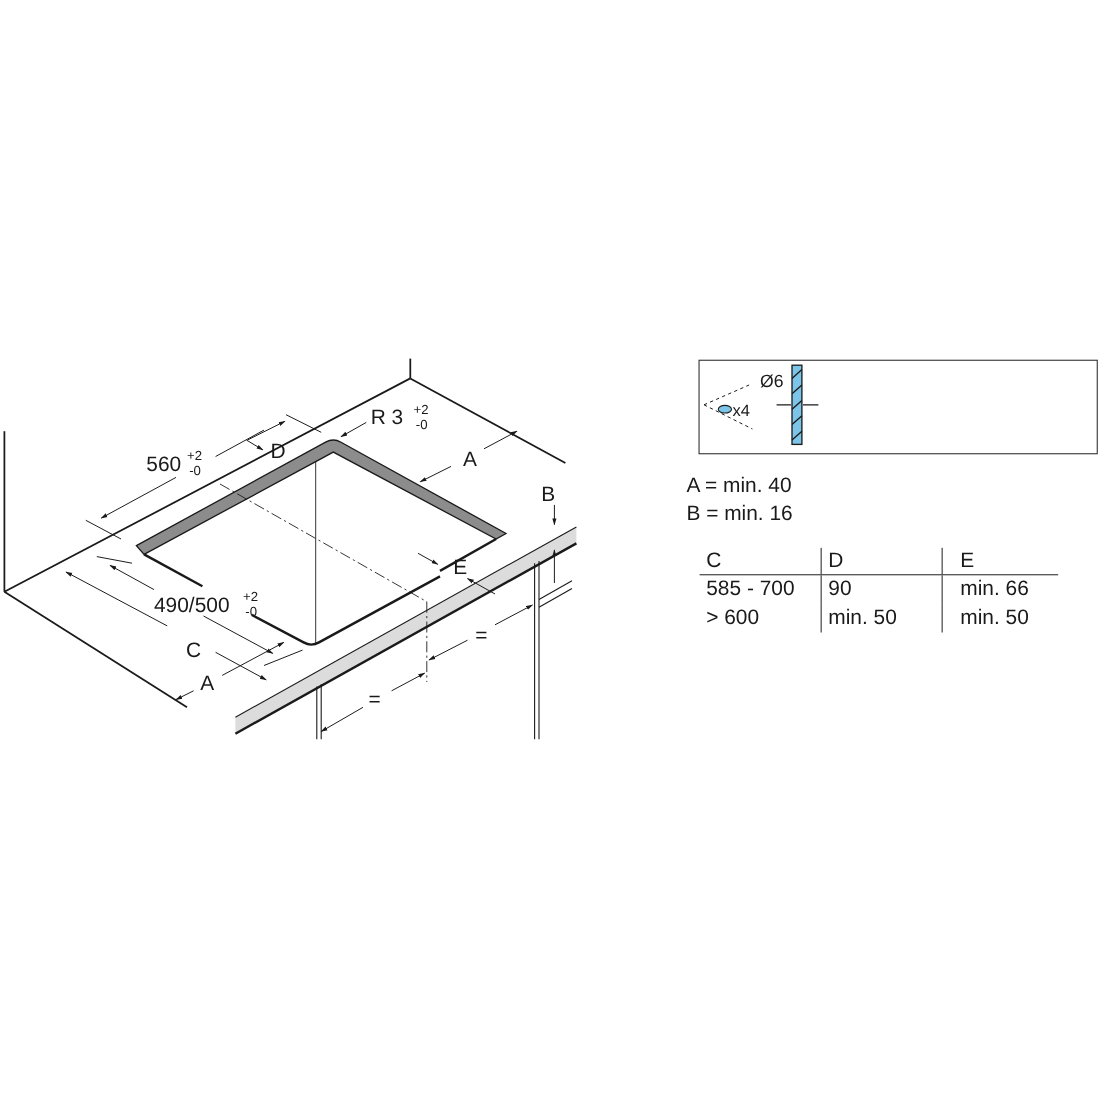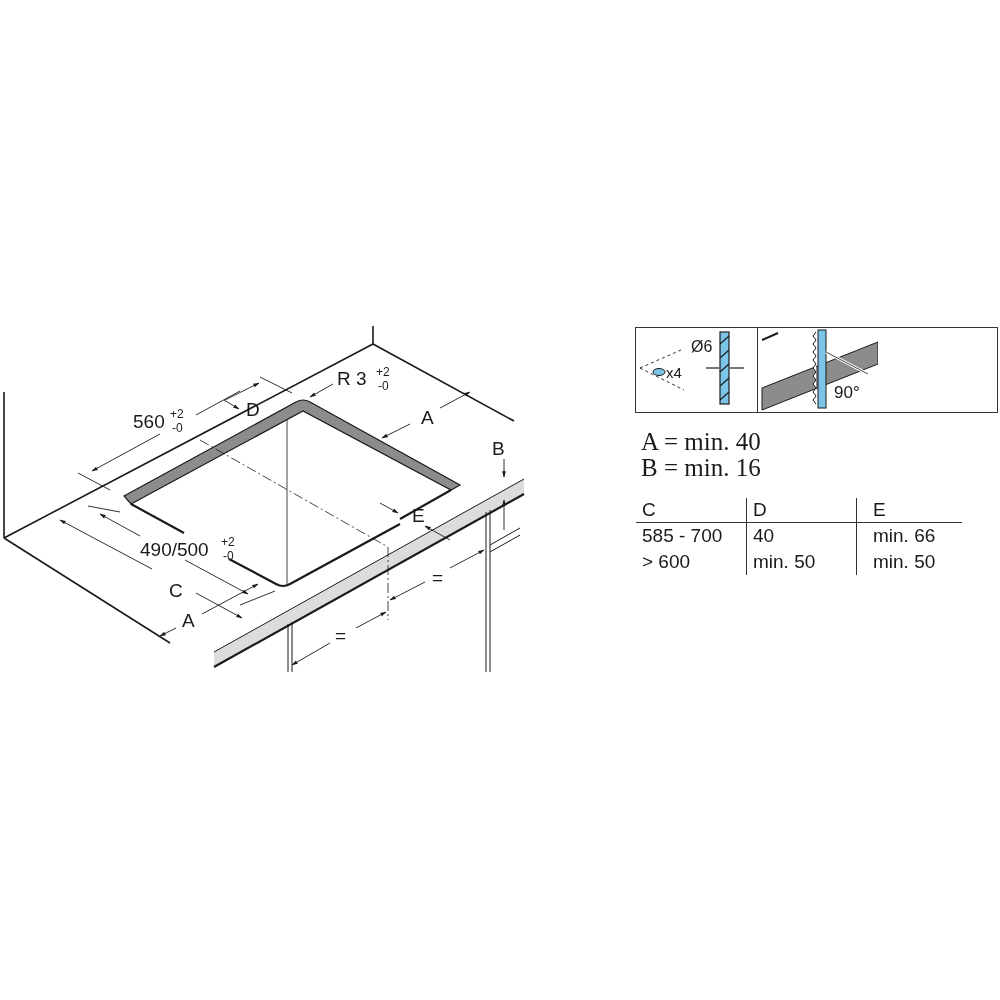--- a/index.html
+++ b/index.html
@@ -7,21 +7,21 @@
            font-family: "Liberation Sans", sans-serif; color: #1a1a1a; }
     #drawing { position: absolute; left: 0; top: 0; width: 1000px; height: 1000px; }
     .lbl { font-family: "Liberation Sans", sans-serif; fill: #1a1a1a; }
     .big { font-size: 19px; }
     .sup { font-size: 12px; }
     .icons { position: absolute; left: 635px; top: 327px; width: 361px; height: 84px;
              border: 1.5px solid #333; display: flex; }
     .icon-cell { position: relative; height: 84px; border-right: 1.5px solid #333; }
     .icon-cell:last-child { border-right: none; }
     .icon-cell svg { position: absolute; left: 0; top: 0; }
-    .spec { position: absolute; left: 641px; font-size: 25px; line-height: 24px; font-family: Liberation Serif, serif; }
+    .spec { position: absolute; left: 624px; font-size: 19px; line-height: 24px; }
     .spec-a { top: 430px; }
     .spec-b { top: 456px; }
     .tbl { position: absolute; left: 636px; top: 498px; width: 326px; font-size: 19px; }
     .tbl-row { display: flex; height: 26px; line-height: 26px; }
     .tbl-head { border-bottom: 1.5px solid #333; height: 24px; line-height: 24px; }
     .tbl-cell { padding-left: 6px; box-sizing: border-box; }
     .c1 { width: 110px; }
     .c2 { width: 110px; border-left: 1.5px solid #333; }
     .c3 { width: 106px; border-left: 1.5px solid #333; padding-left: 16px; }
   </style>
@@ -148,45 +148,34 @@
         <line x1="84" y1="16" x2="93" y2="8"></line>
           <line x1="84" y1="30" x2="93" y2="22"></line>
         <line x1="84" y1="44" x2="93" y2="36"></line>
           <line x1="84" y1="58" x2="93" y2="50"></line>
         <line x1="84" y1="72" x2="93" y2="64"></line>
         <line x1="70" y1="40" x2="83" y2="40"></line>
           <line x1="94" y1="40" x2="108" y2="40"></line>
       </g>
     </svg>
   </div>
-  <div class="icon-cell" style="width:120px">
-    <svg width="120" height="84" viewBox="0 0 120 84">
-      <line x1="4" y1="12" x2="20" y2="5" stroke="#1a1a1a" stroke-width="2"></line>
-      <polygon points="4,60 120,14 120,36 4,82" fill="#8c8c8c" stroke="#1a1a1a" stroke-width="1"></polygon>
-      <rect x="60" y="2" width="8" height="78" fill="#7cc4e8" stroke="#1a1a1a" stroke-width="1"></rect>
-      <path d="M58,4 l-3,4 3,4 -3,4 3,4 -3,4 3,4 -3,4 3,4 -3,4 3,4 -3,4 3,4 -3,4 3,4 -3,4 3,4 -3,4 3,4" stroke="#1a1a1a" stroke-width="1" fill="#fff"></path>
-      <path d="M68,24 L110,46" stroke="#fff" stroke-width="3"></path>
-      <path d="M68,24 L110,46" stroke="#1a1a1a" stroke-width="0.8"></path>
-      <text x="76" y="70" font-size="17" font-family="Liberation Sans, sans-serif" fill="#1a1a1a">90°</text>
-    </svg>
-  </div>
 </div>
 
 <div class="spec spec-a">A = min. 40</div>
 <div class="spec spec-b">B = min. 16</div>
 
 <div class="tbl">
   <div class="tbl-row tbl-head">
     <div class="tbl-cell c1">C</div>
     <div class="tbl-cell c2">D</div>
     <div class="tbl-cell c3">E</div>
   </div>
   <div class="tbl-row">
     <div class="tbl-cell c1">585 - 700</div>
-    <div class="tbl-cell c2">40</div>
+    <div class="tbl-cell c2">90</div>
     <div class="tbl-cell c3">min. 66</div>
   </div>
   <div class="tbl-row">
     <div class="tbl-cell c1">&gt; 600</div>
     <div class="tbl-cell c2">min. 50</div>
     <div class="tbl-cell c3">min. 50</div>
   </div>
 </div>
 
 </body></html>

